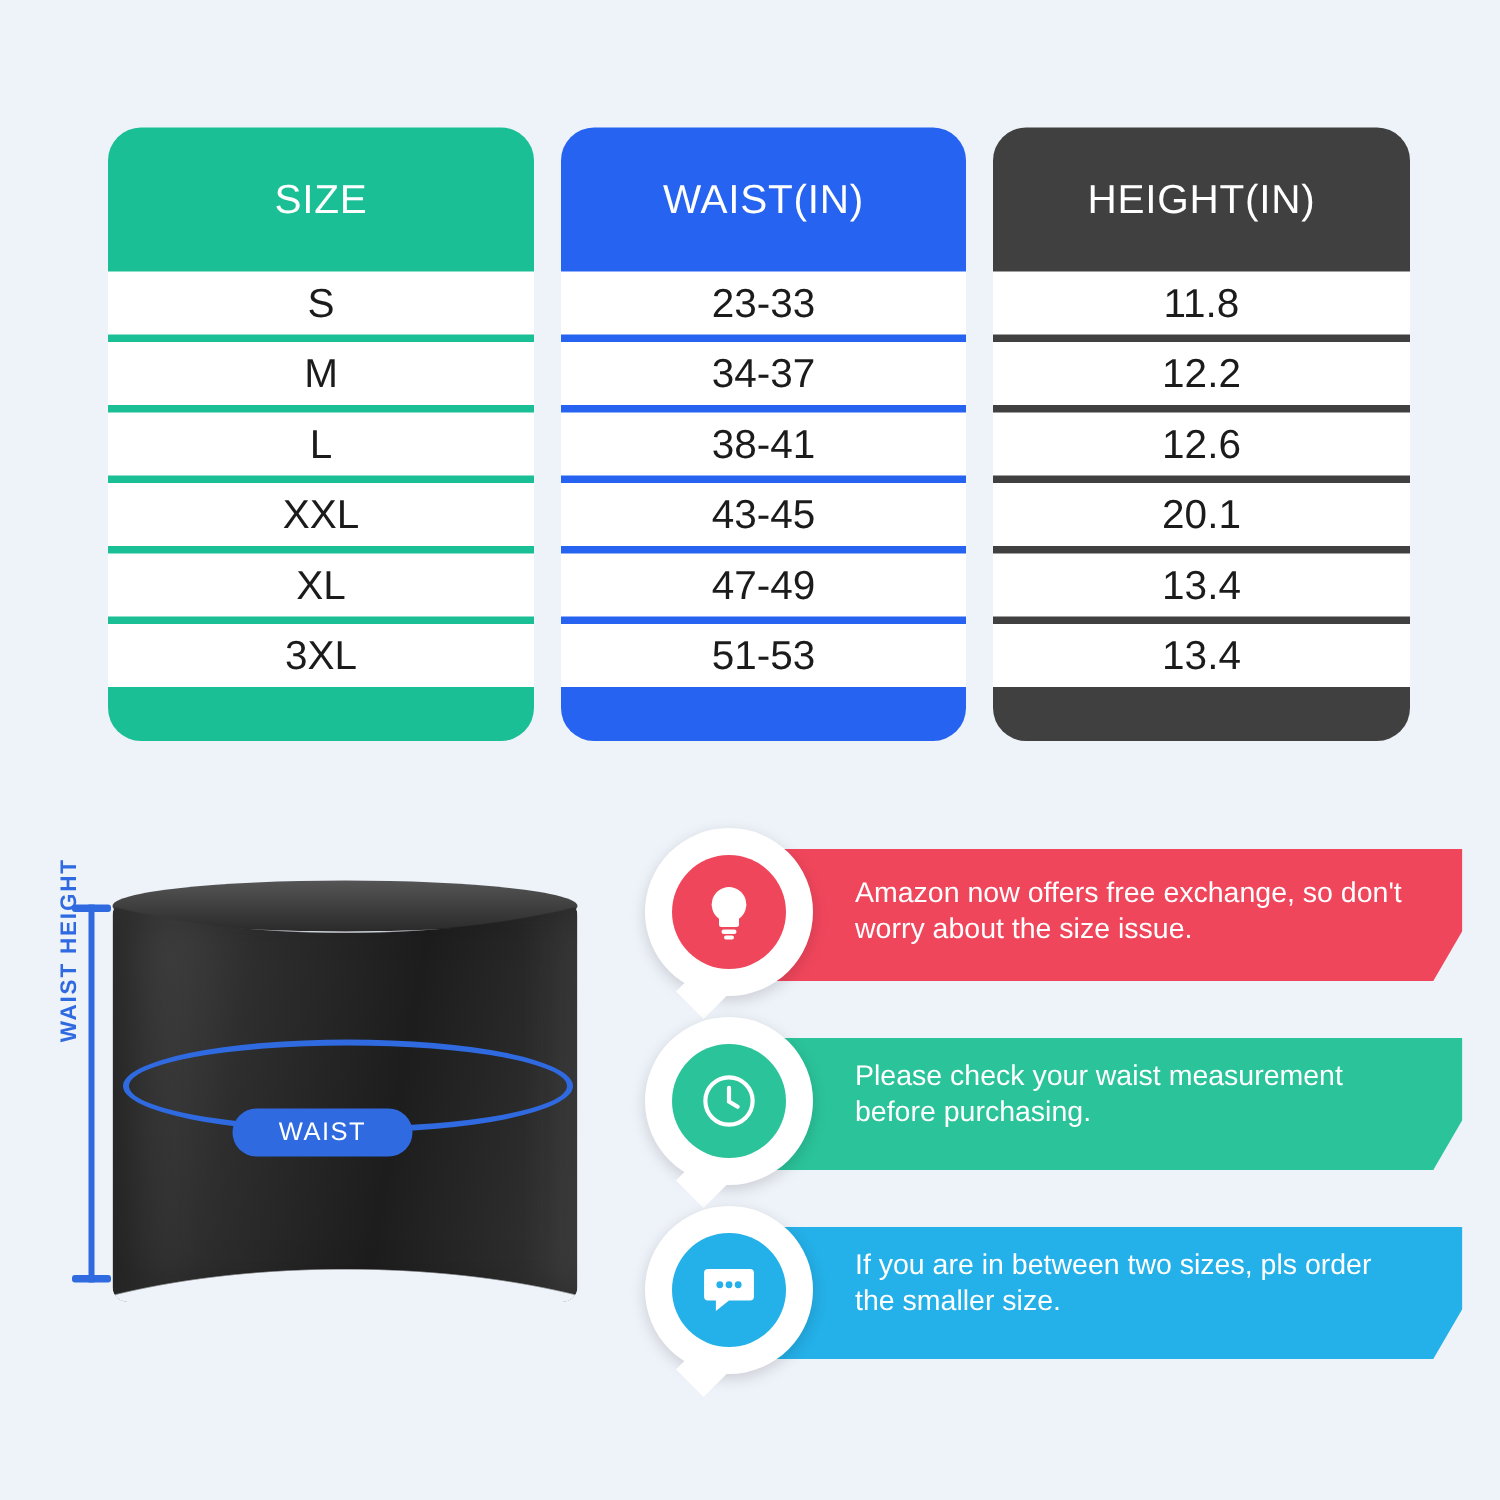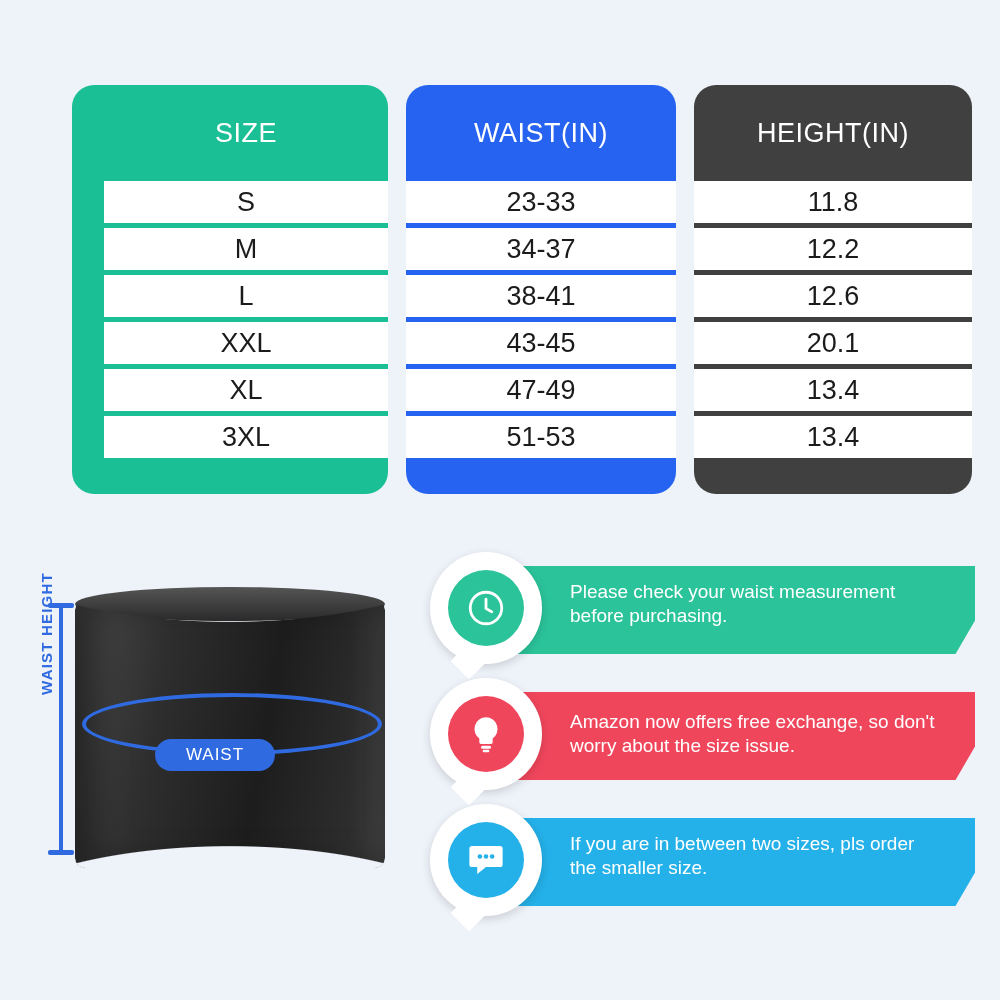--- a/index.html
+++ b/index.html
@@ -24,21 +24,21 @@
     display: flex;
     gap: 18px;
   }
   .col {
     flex: 1;
     border-radius: 22px;
     overflow: hidden;
     position: relative;
     padding-bottom: 36px;
   }
-  .col.size   { background: #1bbf95; flex: 0 0 284px; padding-left: 32px; }
+  .col.size   { background: #1bbf95; flex: 0 0 284px; }
   .col.waist  { background: #2563f0; flex: 0 0 270px; }
   .col.height { background: #404040; flex: 0 0 278px; }
 
   .col-head {
     height: 96px;
     display: flex;
     align-items: center;
     justify-content: center;
     color: #ffffff;
     font-size: 27px;
@@ -271,45 +271,45 @@
   <div class="height-bar">
     <div class="line"></div>
     <div class="cap top"></div>
     <div class="cap bot"></div>
   </div>
   <div class="height-label">WAIST HEIGHT</div>
 </div>
 
 <div class="notes">
 
-  <div class="note green">
-    <div class="ribbon"></div>
-    <div class="badge">
-      <div class="badge-inner">
-        <svg width="42" height="42" viewBox="0 0 24 24" fill="none" stroke="#ffffff" stroke-width="1.6" aria-hidden="true">
-          <circle cx="12" cy="12" r="9"></circle>
-          <path d="M12 7v5.2l3.3 2" stroke-linecap="round"></path>
-        </svg>
-      </div>
-    </div>
-    <div class="note-text">Please check your waist measurement before purchasing.</div>
-  </div>
-
   <div class="note red">
     <div class="ribbon"></div>
     <div class="badge">
       <div class="badge-inner">
         <svg width="40" height="40" viewBox="0 0 24 24" fill="#ffffff" aria-hidden="true">
           <path d="M12 2a7 7 0 0 0-4 12.7V17a1 1 0 0 0 1 1h6a1 1 0 0 0 1-1v-2.3A7 7 0 0 0 12 2z"></path>
           <rect x="9" y="19" width="6" height="1.8" rx=".9"></rect>
           <rect x="10" y="21.4" width="4" height="1.6" rx=".8"></rect>
         </svg>
       </div>
     </div>
     <div class="note-text">Amazon now offers free exchange, so don't worry about the size issue.</div>
+  </div>
+
+  <div class="note green">
+    <div class="ribbon"></div>
+    <div class="badge">
+      <div class="badge-inner">
+        <svg width="42" height="42" viewBox="0 0 24 24" fill="none" stroke="#ffffff" stroke-width="1.6" aria-hidden="true">
+          <circle cx="12" cy="12" r="9"></circle>
+          <path d="M12 7v5.2l3.3 2" stroke-linecap="round"></path>
+        </svg>
+      </div>
+    </div>
+    <div class="note-text">Please check your waist measurement before purchasing.</div>
   </div>
 
   <div class="note blue">
     <div class="ribbon"></div>
     <div class="badge">
       <div class="badge-inner">
         <svg width="42" height="42" viewBox="0 0 24 24" fill="#ffffff" aria-hidden="true">
           <path d="M4 4h16a1.5 1.5 0 0 1 1.5 1.5v9A1.5 1.5 0 0 1 20 16h-8l-5 4v-4H4a1.5 1.5 0 0 1-1.5-1.5v-9A1.5 1.5 0 0 1 4 4z"></path>
           <circle cx="8.5" cy="10" r="1.3" fill="#24b0e8"></circle>
           <circle cx="12" cy="10" r="1.3" fill="#24b0e8"></circle>

